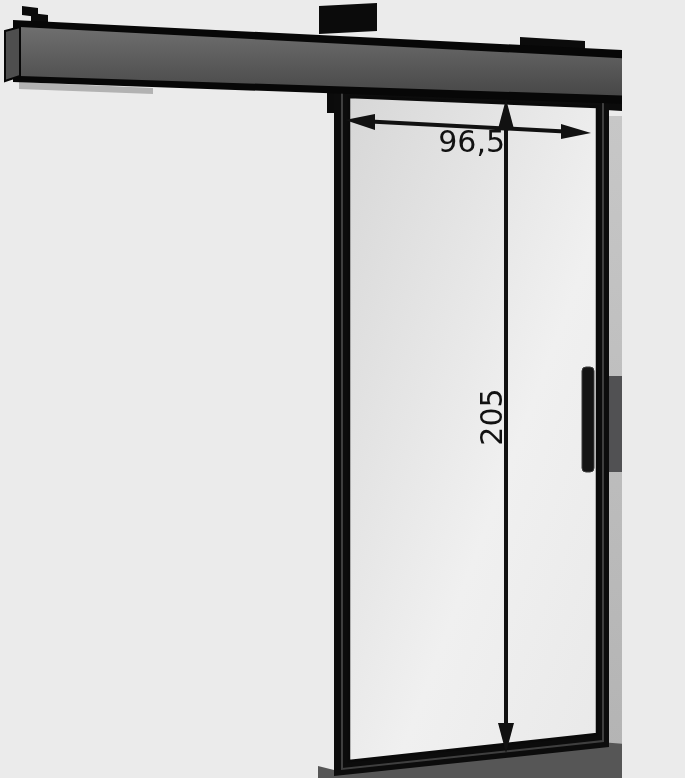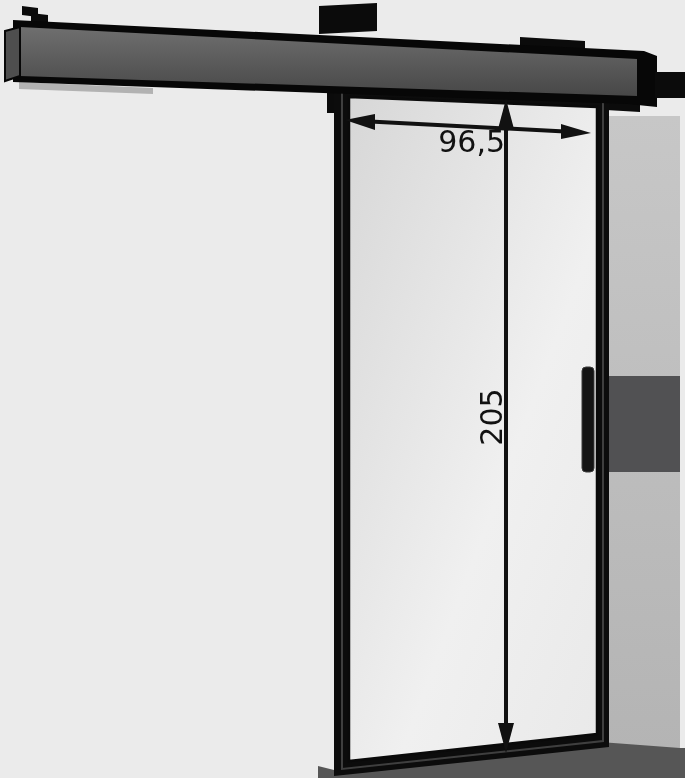--- a/index.html
+++ b/index.html
@@ -2,21 +2,21 @@
 <html><head>
 <meta charset="utf-8">
 <style>
   html, body {
     margin: 0;
     padding: 0;
     background: #ebebeb;
   }
   .stage {
     position: relative;
-    width: 685px;
+    width: 622px;
     height: 778px;
     overflow: hidden;
     background: #3b82f6;
     font-family: "DejaVu Sans", sans-serif;
   }
   svg { display: block; }
   .dim-line {
     stroke: #111111;
     stroke-width: 4;
     fill: none;

